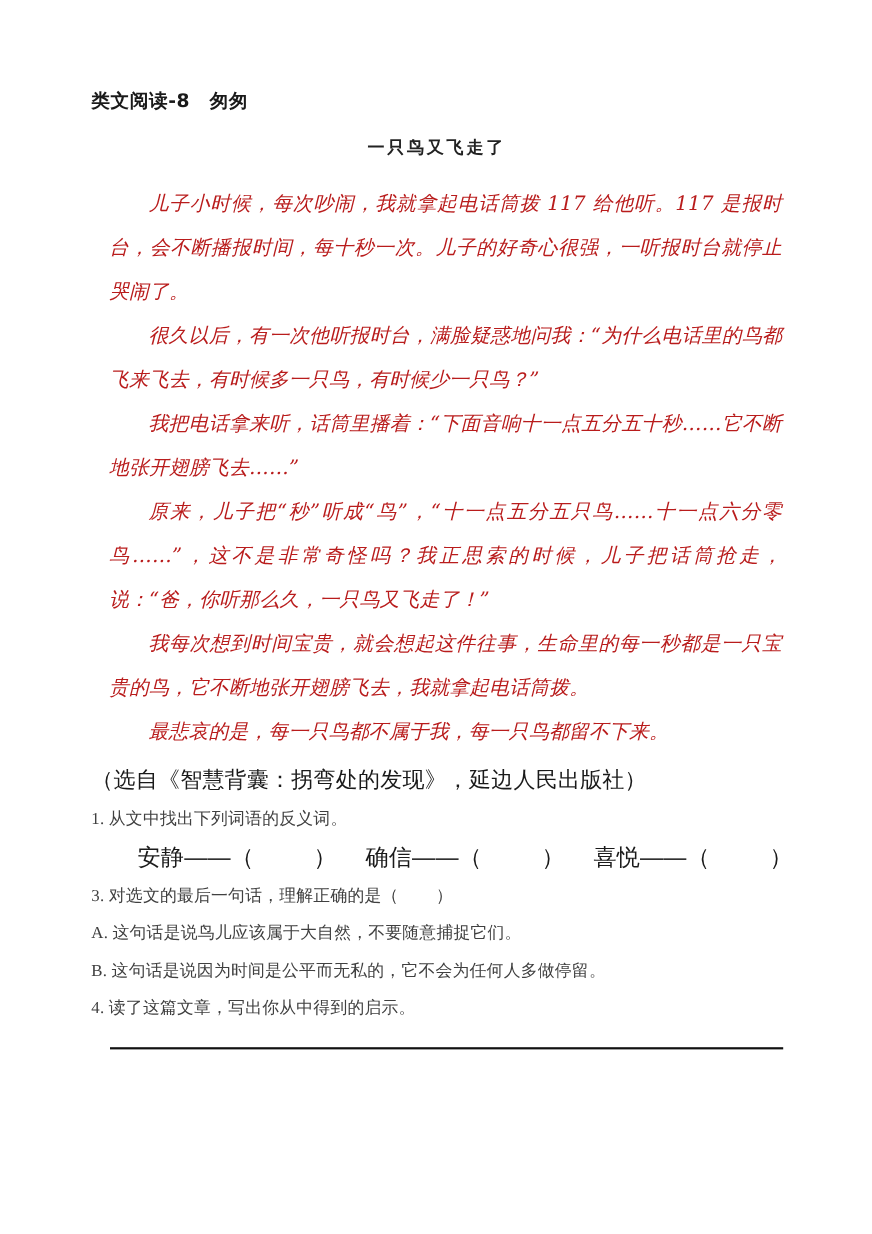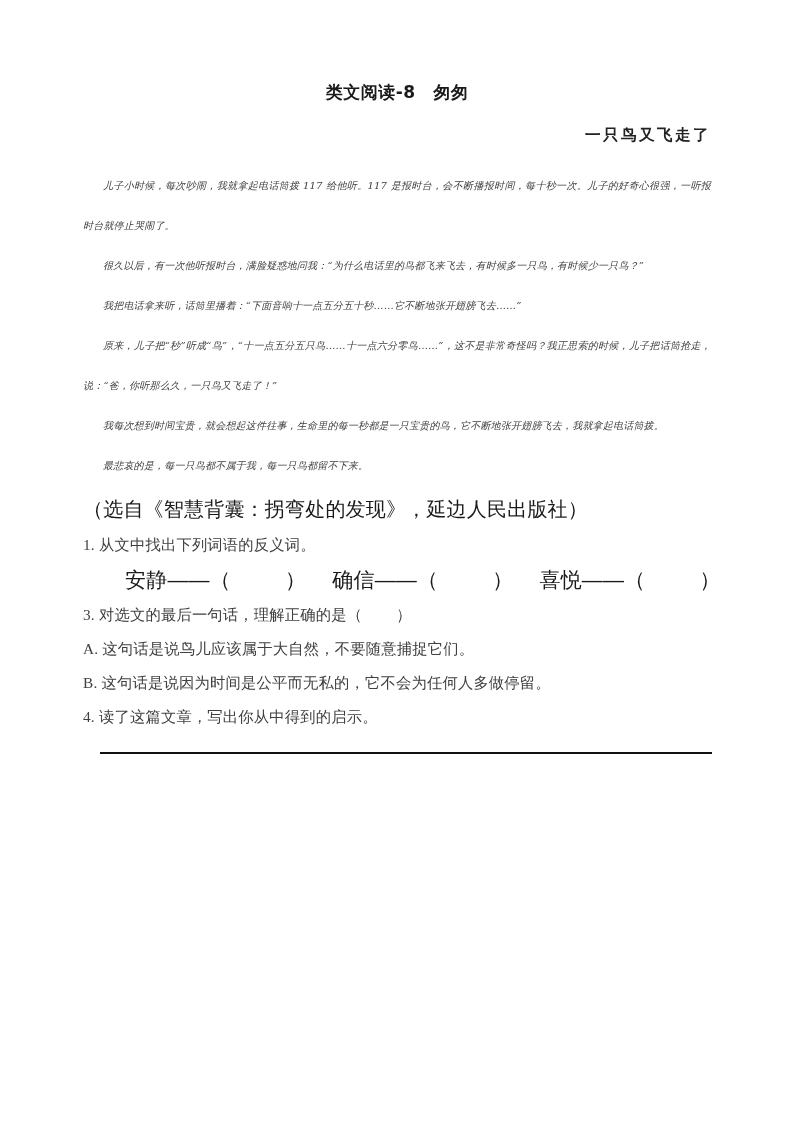--- a/index.html
+++ b/index.html
@@ -28,55 +28,55 @@
 
   .content {
     position: absolute;
     left: 83px;
     top: 70px;
     width: 628px;
   }
 
   
   .doc-title {
-    text-align: center;
+    text-align: left;
     font-family: "DejaVu Sans", "Liberation Sans", sans-serif;
     font-weight: bold;
     font-size: 17px;
     letter-spacing: 0.5px;
     margin: 8px 0 0 0;
     line-height: 28px;
     white-space: pre;
   }
   .doc-subtitle {
-    text-align: right;
+    text-align: center;
     font-family: "Liberation Serif", "DejaVu Serif", serif;
     font-size: 15.5px;
     letter-spacing: 2.5px;
     margin: 16px 0 0 0;
     line-height: 26px;
     color: #222;
   }
 
   
   .passage {
     margin-top: 18px;
   }
   .para {
     font-family: "DejaVu Serif", "Liberation Serif", serif;
-    font-size: 10px;
+    font-size: 18px;
     line-height: 40px;
     text-align: justify;
     text-justify: inter-ideograph;
     text-indent: 2em;
-    margin: 0 0 0 0;
+    margin: 0 0 0 16px;
     letter-spacing: 0.2px;
     font-style: italic;
     font-synthesis: style;
-    color: #404040;
+    color: #b91c1c;
   }
 
   
   .source-line {
     font-family: "Liberation Serif", "DejaVu Serif", serif;
     font-size: 20px;
     line-height: 34px;
     text-align: left;
     margin: 6px 0 0 0;
     letter-spacing: 0.2px;

